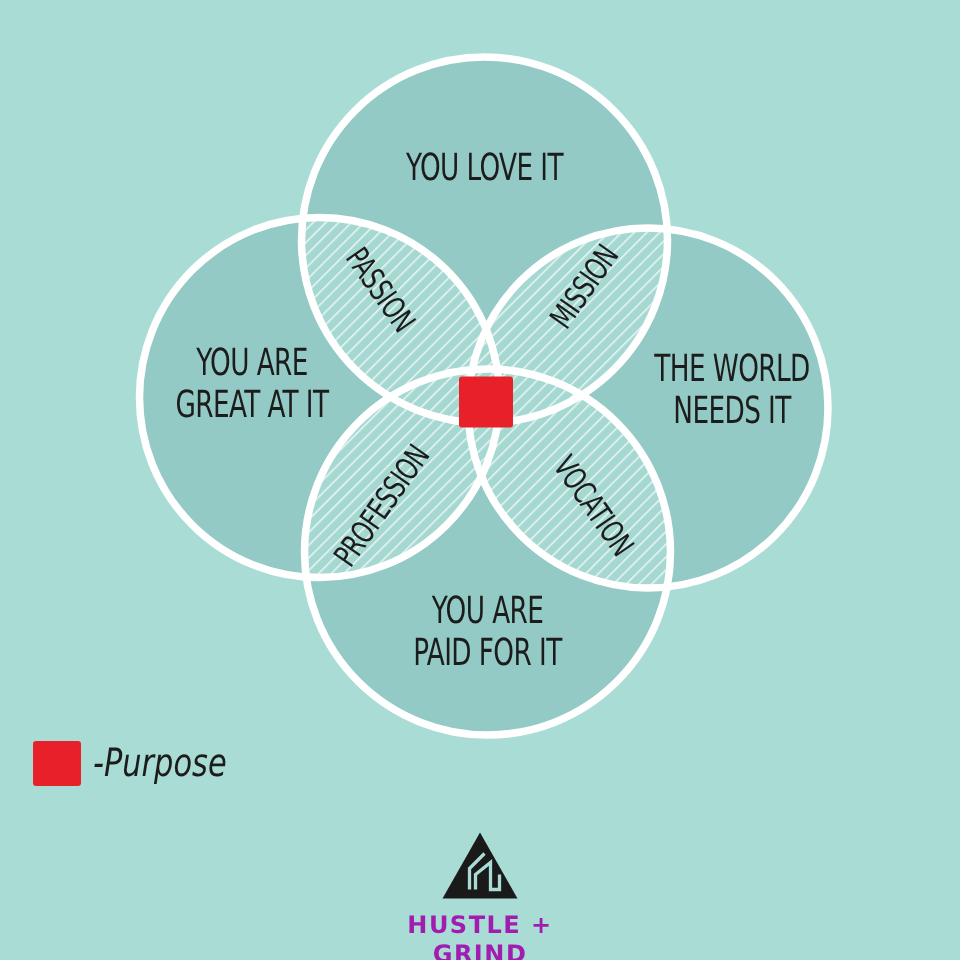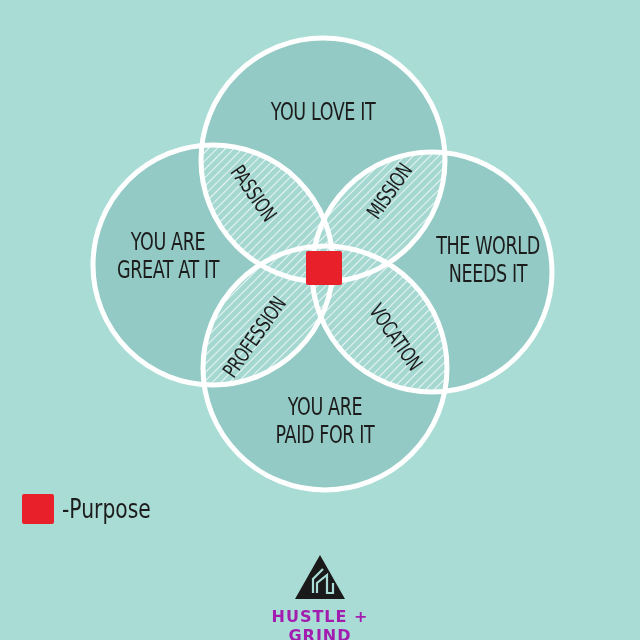--- a/index.html
+++ b/index.html
@@ -1,21 +1,21 @@
 <!DOCTYPE html>
 <html><head>
 <meta charset="utf-8">
 <style>
   html,body{margin:0;padding:0;}
   body{width:640px;height:640px;background:#aadcd6;overflow:hidden;position:relative;font-family:"DejaVu Sans",sans-serif;}
   #venn{position:absolute;left:0;top:0;width:640px;height:640px;}
   .lbl{position:absolute;color:#1c1c1c;font-family:"DejaVu Sans Condensed","DejaVu Sans",sans-serif;font-weight:normal;text-transform:uppercase;text-align:center;line-height:1.1;white-space:nowrap;letter-spacing:-0.5px;transform-origin:center center;}
   .big{font-size:25px;transform:scaleX(0.78);}
   .rot{font-size:21px;}
-  .legend{position:absolute;left:22px;top:494px;display:flex;align-items:center;}
+  .legend{position:absolute;left:22px;top:494px;display:flex;align-items:center;font-style:italic;}
   .legend .sw{width:32px;height:30px;background:#e8202a;border-radius:2px;}
   .legend .txt{font-size:26px;color:#1c1c1c;margin-left:8px;transform:scaleX(0.78);transform-origin:left center;font-family:"DejaVu Sans",sans-serif;}
   .brand{position:absolute;left:240px;top:553px;width:160px;text-align:center;}
   .brand .name{font-family:"DejaVu Sans",sans-serif;font-weight:bold;font-size:16px;letter-spacing:1px;color:#a21caf;margin-top:2px;}
 </style>
 </head>
 <body>
 
 <svg id="venn" viewBox="0 0 640 640" xmlns="http://www.w3.org/2000/svg">
   <defs>

